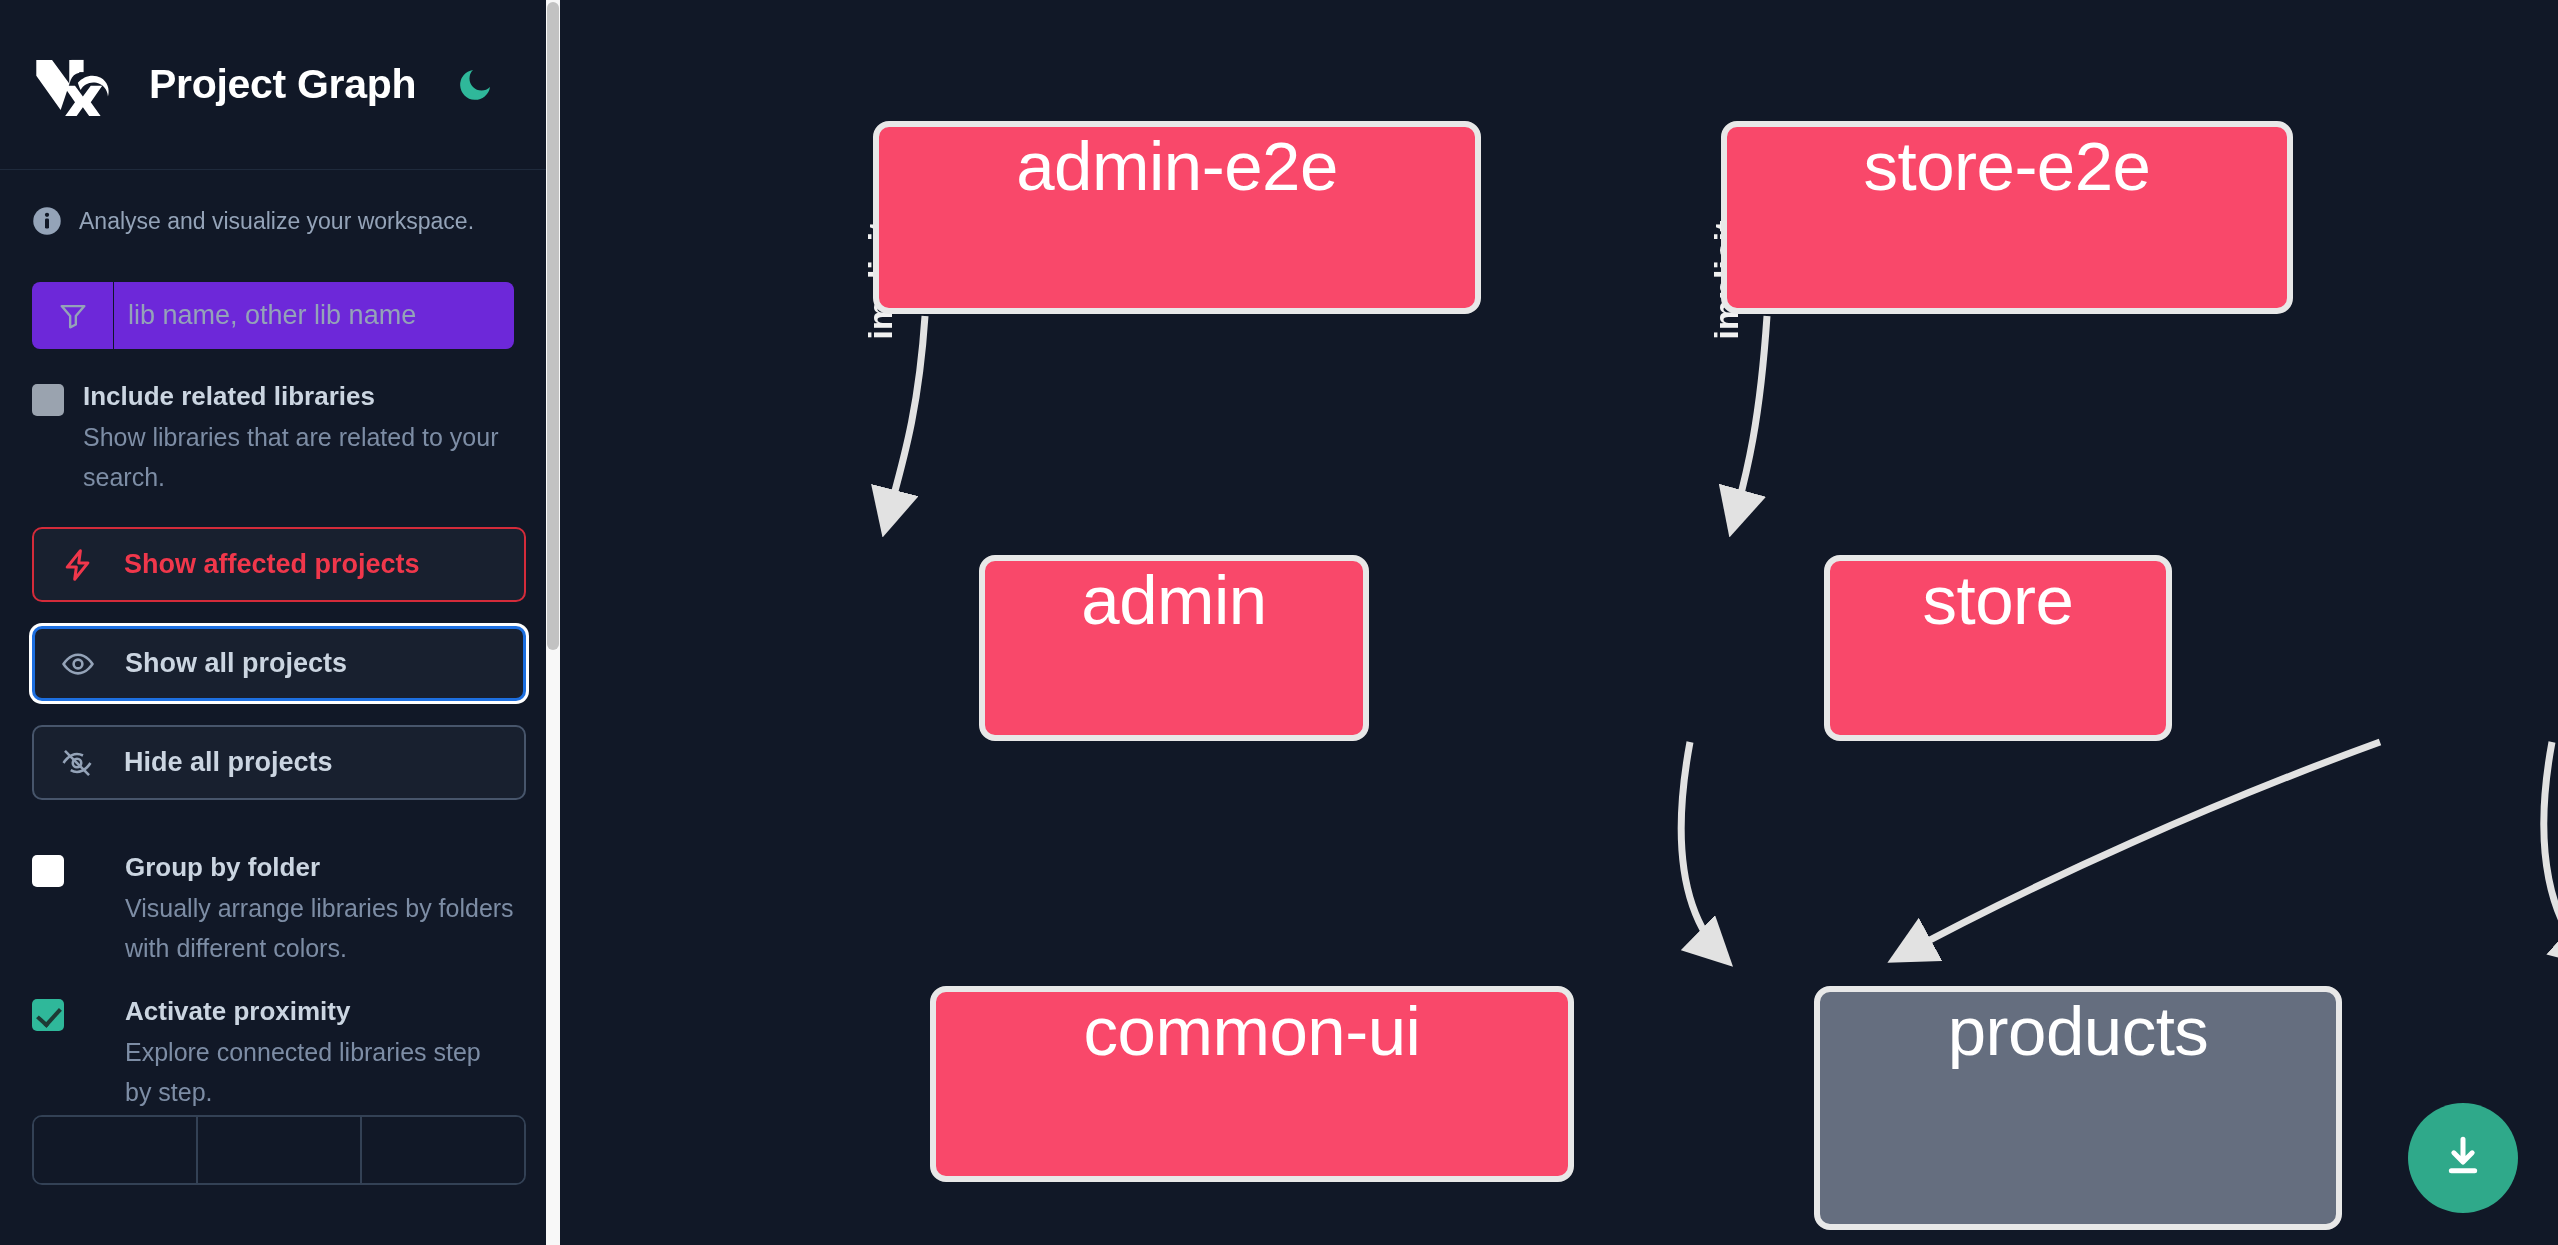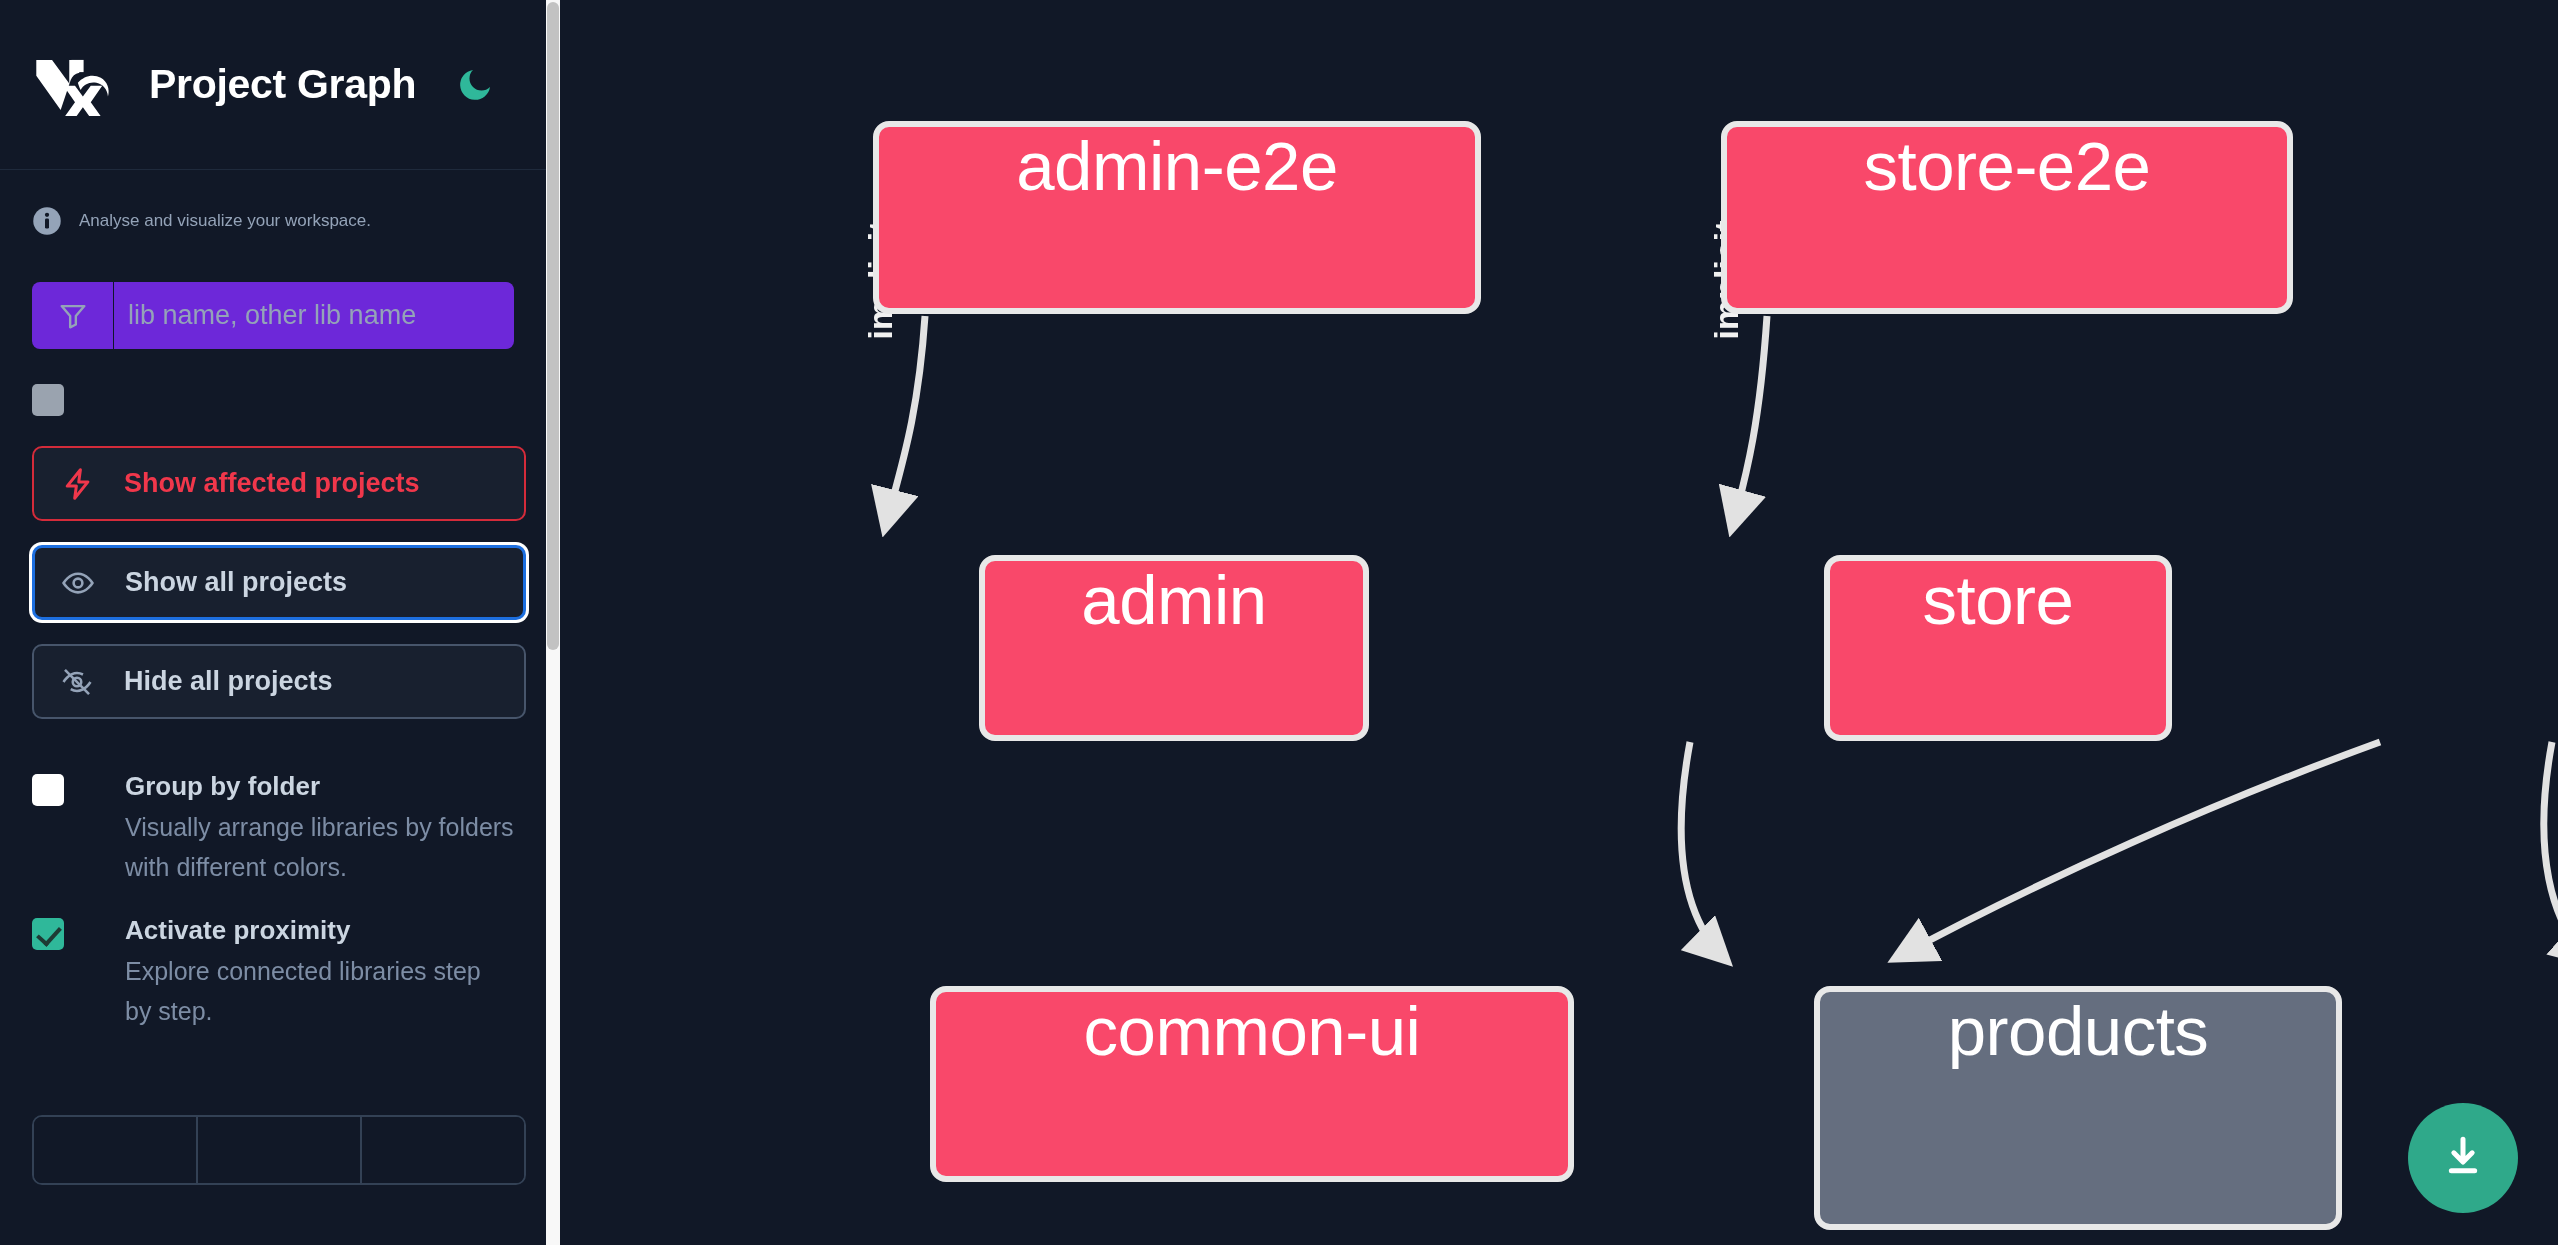--- a/index.html
+++ b/index.html
@@ -35,21 +35,21 @@
   .theme-toggle {
     margin-left: 38px; width: 42px; height: 42px; cursor: pointer;
     display: flex; align-items: center; justify-content: center;
   }
 
   .info-row {
     display: flex; align-items: center;
     padding: 36px 32px 30px 32px;
   }
   .info-icon { width: 30px; height: 30px; flex: 0 0 30px; }
-  .info-text { color: #94a3b8; font-size: 17px; margin-left: 17px; white-space: nowrap; }
+  .info-text { color: #94a3b8; font-size: 23px; margin-left: 17px; white-space: nowrap; }
 
   .search-wrap { padding: 16px 32px 0 32px; }
   .search-box {
     display: flex; align-items: center;
     height: 67px;
     background: #6d28d9;
     border-radius: 8px;
     overflow: hidden;
   }
   .search-icon-box {
@@ -194,20 +194,24 @@
             <svg viewBox="0 0 24 24" width="34" height="34">
               <path fill="none" stroke="#94a3b8" stroke-width="1.7" stroke-linejoin="round" d="M4 5h16l-6 7v6l-4 2v-8z"></path>
             </svg>
           </span>
           <input class="search-input" type="text" placeholder="lib name, other lib name" style="">
         </div>
       </div>
 
       <div class="check-row">
         <span class="cb gray"></span>
+        <div class="check-body">
+          <div class="check-title">Include related libraries</div>
+          <div class="check-desc">Show libraries that are related to your search.</div>
+        </div>
       </div>
 
       <div class="btn-stack">
         <div class="gbtn danger">
           <span class="gicon">
             <svg viewBox="0 0 24 24" width="36" height="36">
               <path fill="none" stroke="#f0374b" stroke-width="2" stroke-linejoin="round" d="M13.6 2.5L4.8 13.4h6.1l-1.1 8.1 8.8-10.9h-6.1z"></path>
             </svg>
           </span>
           <span class="glabel">Show affected projects</span>

